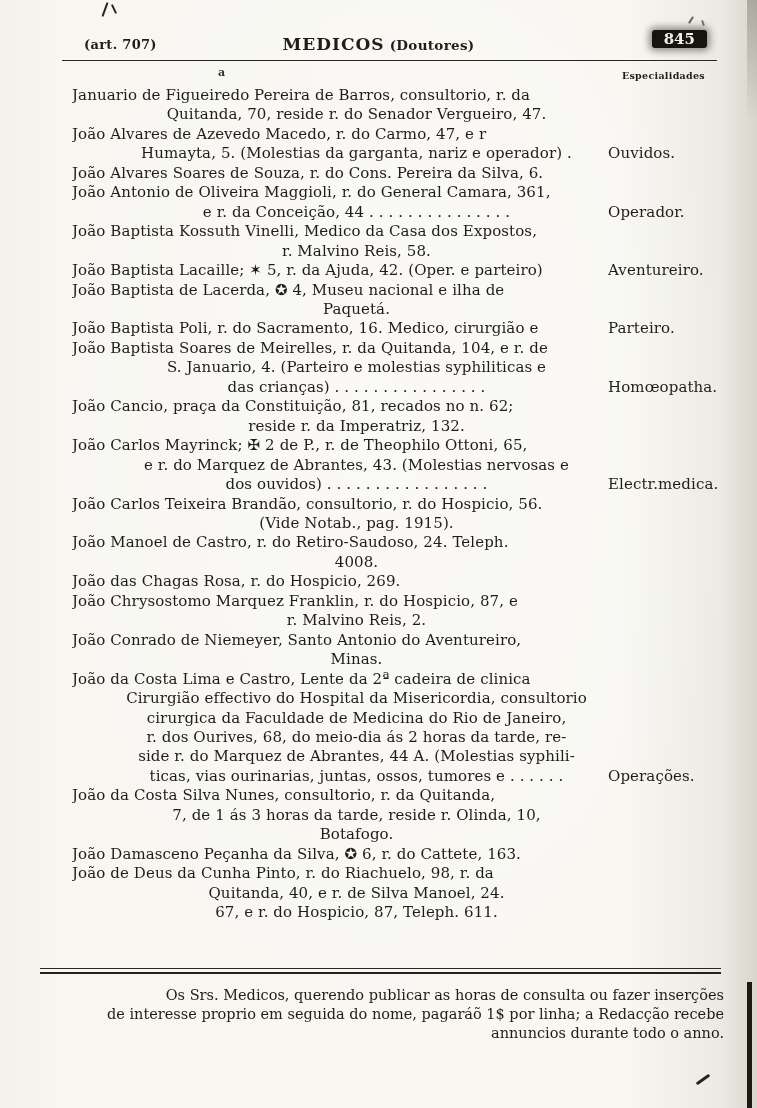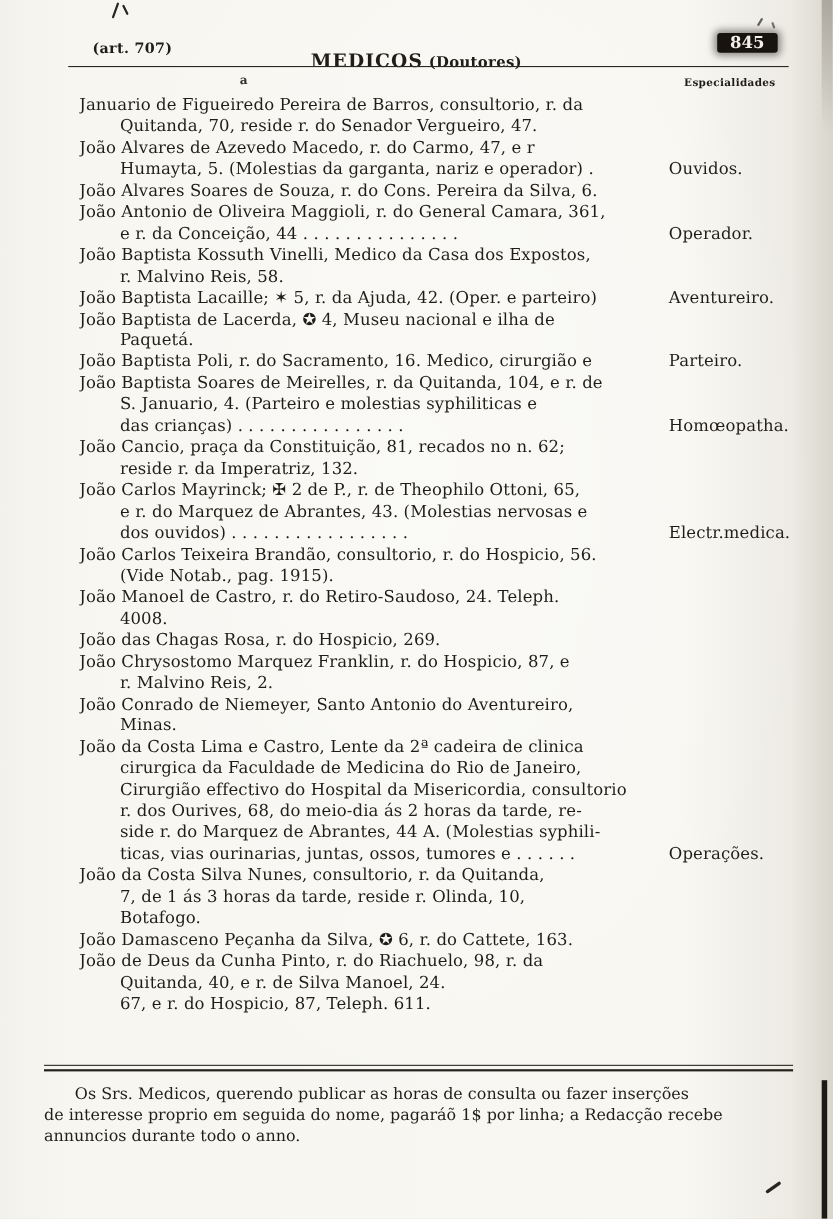--- a/index.html
+++ b/index.html
@@ -12,21 +12,21 @@
     overflow: hidden;
     color: #201d18;
     background:
       radial-gradient(ellipse at 50% 40%, rgba(255,255,255,0.35), rgba(0,0,0,0) 70%),
       linear-gradient(90deg, #f2f1ec 0%, #f7f6f1 8%, #f8f7f2 82%, #eceae3 95%, #d9d6cd 100%);
   }
 
   
   .header { position: absolute; top: 30px; left: 0; right: 0; height: 28px; }
   .art-ref { position: absolute; left: 84px; top: 7px; font-size: 13px; font-weight: bold; letter-spacing: 0.3px; }
-  .title-wrap { position: absolute; left: 0; right: 0; top: 16px; text-align: center; }
+  .title-wrap { position: absolute; left: 0; right: 0; top: 4px; text-align: center; }
   .title-main { font-weight: bold; font-size: 17px; letter-spacing: 1px; }
   .title-sub { font-weight: bold; font-size: 13.5px; letter-spacing: 0.3px; }
   .pagenum {
     position: absolute; right: 50px; top: 0;
     background: #17140f; color: #f3efe6;
     font-weight: bold; font-size: 15px;
     padding: 0 12px; border-radius: 3px;
     box-shadow: 0 0 7px 3px rgba(25,22,17,0.45);
   }
   .header-rule { position: absolute; top: 60px; left: 62px; right: 40px; border-top: 1.6px solid #2b2822; }
@@ -34,32 +34,32 @@
   .col-header { position: absolute; top: 70px; right: 52px; font-size: 9.5px; font-weight: bold; letter-spacing: 0.3px; }
   .stray-mark { position: absolute; top: 66px; left: 218px; font-size: 11px; font-weight: bold; color: #35312a; }
 
   
   .entries {
     position: absolute; top: 86px; left: 72px; width: 644px;
     font-size: 15px; line-height: 19.45px; letter-spacing: 0.1px;
   }
   .entry { position: relative; }
   .entry .line { white-space: nowrap; overflow: hidden; padding-right: 112px; }
-  .entry .line.cont { padding-left: 37px; }
+  .entry .line.cont { padding-left: 37px; text-align: center; }
   .specialty {
     position: absolute; left: 536px; bottom: 0;
     white-space: nowrap; font-size: 15px;
   }
 
   
   .footer-rule {
     position: absolute; top: 968px; left: 40px; right: 36px;
     height: 6px; border-top: 1px solid #2b2822; border-bottom: 2px solid #24211b;
   }
-  .footer { position: absolute; top: 986px; left: 40px; width: 684px; font-size: 14.5px; line-height: 19px; }
+  .footer { position: absolute; top: 986px; left: 40px; width: 684px; font-size: 14.5px; line-height: 19px; text-align: right; }
   .footer .fline { white-space: nowrap; }
   .footer .fline.first { padding-left: 28px; }
 
   
   .artifact { position: absolute; background: #28251f; }
   .scribble-a { left: 104px; top: 2px; width: 2px; height: 15px; transform: rotate(20deg); border-radius: 2px; }
   .scribble-b { left: 113px; top: 4px; width: 2px; height: 10px; transform: rotate(-26deg); border-radius: 2px; }
   .tick-top-right-a { left: 690px; top: 16px; width: 2px; height: 8px; transform: rotate(32deg); border-radius: 2px; opacity: .7; }
   .tick-top-right-b { left: 702px; top: 20px; width: 2px; height: 6px; transform: rotate(-20deg); border-radius: 2px; opacity: .6; }
   .edge-bar-right { right: 5px; top: 982px; width: 5px; height: 126px; background: #1d1a15; }
@@ -156,22 +156,22 @@
       <div class="entry">
         <div class="line">João Chrysostomo Marquez Franklin, r. do Hospicio, 87, e</div>
         <div class="line cont">r. Malvino Reis, 2.</div>
       </div>
       <div class="entry">
         <div class="line">João Conrado de Niemeyer, Santo Antonio do Aventureiro,</div>
         <div class="line cont">Minas.</div>
       </div>
       <div class="entry">
         <div class="line">João da Costa Lima e Castro, Lente da 2ª cadeira de clinica</div>
+        <div class="line cont">Cirurgião effectivo do Hospital da Misericordia, consultorio</div>
         <div class="line cont">cirurgica da Faculdade de Medicina do Rio de Janeiro,</div>
-        <div class="line cont">Cirurgião effectivo do Hospital da Misericordia, consultorio</div>
         <div class="line cont">r. dos Ourives, 68, do meio-dia ás 2 horas da tarde, re-</div>
         <div class="line cont">side r. do Marquez de Abrantes, 44 A. (Molestias syphili-</div>
         <div class="line cont">ticas, vias ourinarias, juntas, ossos, tumores e .  .  .  .  .  .</div>
         <span class="specialty">Operações.</span>
       </div>
       <div class="entry">
         <div class="line">João da Costa Silva Nunes, consultorio, r. da Quitanda,</div>
         <div class="line cont">7, de 1 ás 3 horas da tarde, reside r. Olinda, 10,</div>
         <div class="line cont">Botafogo.</div>
       </div>

